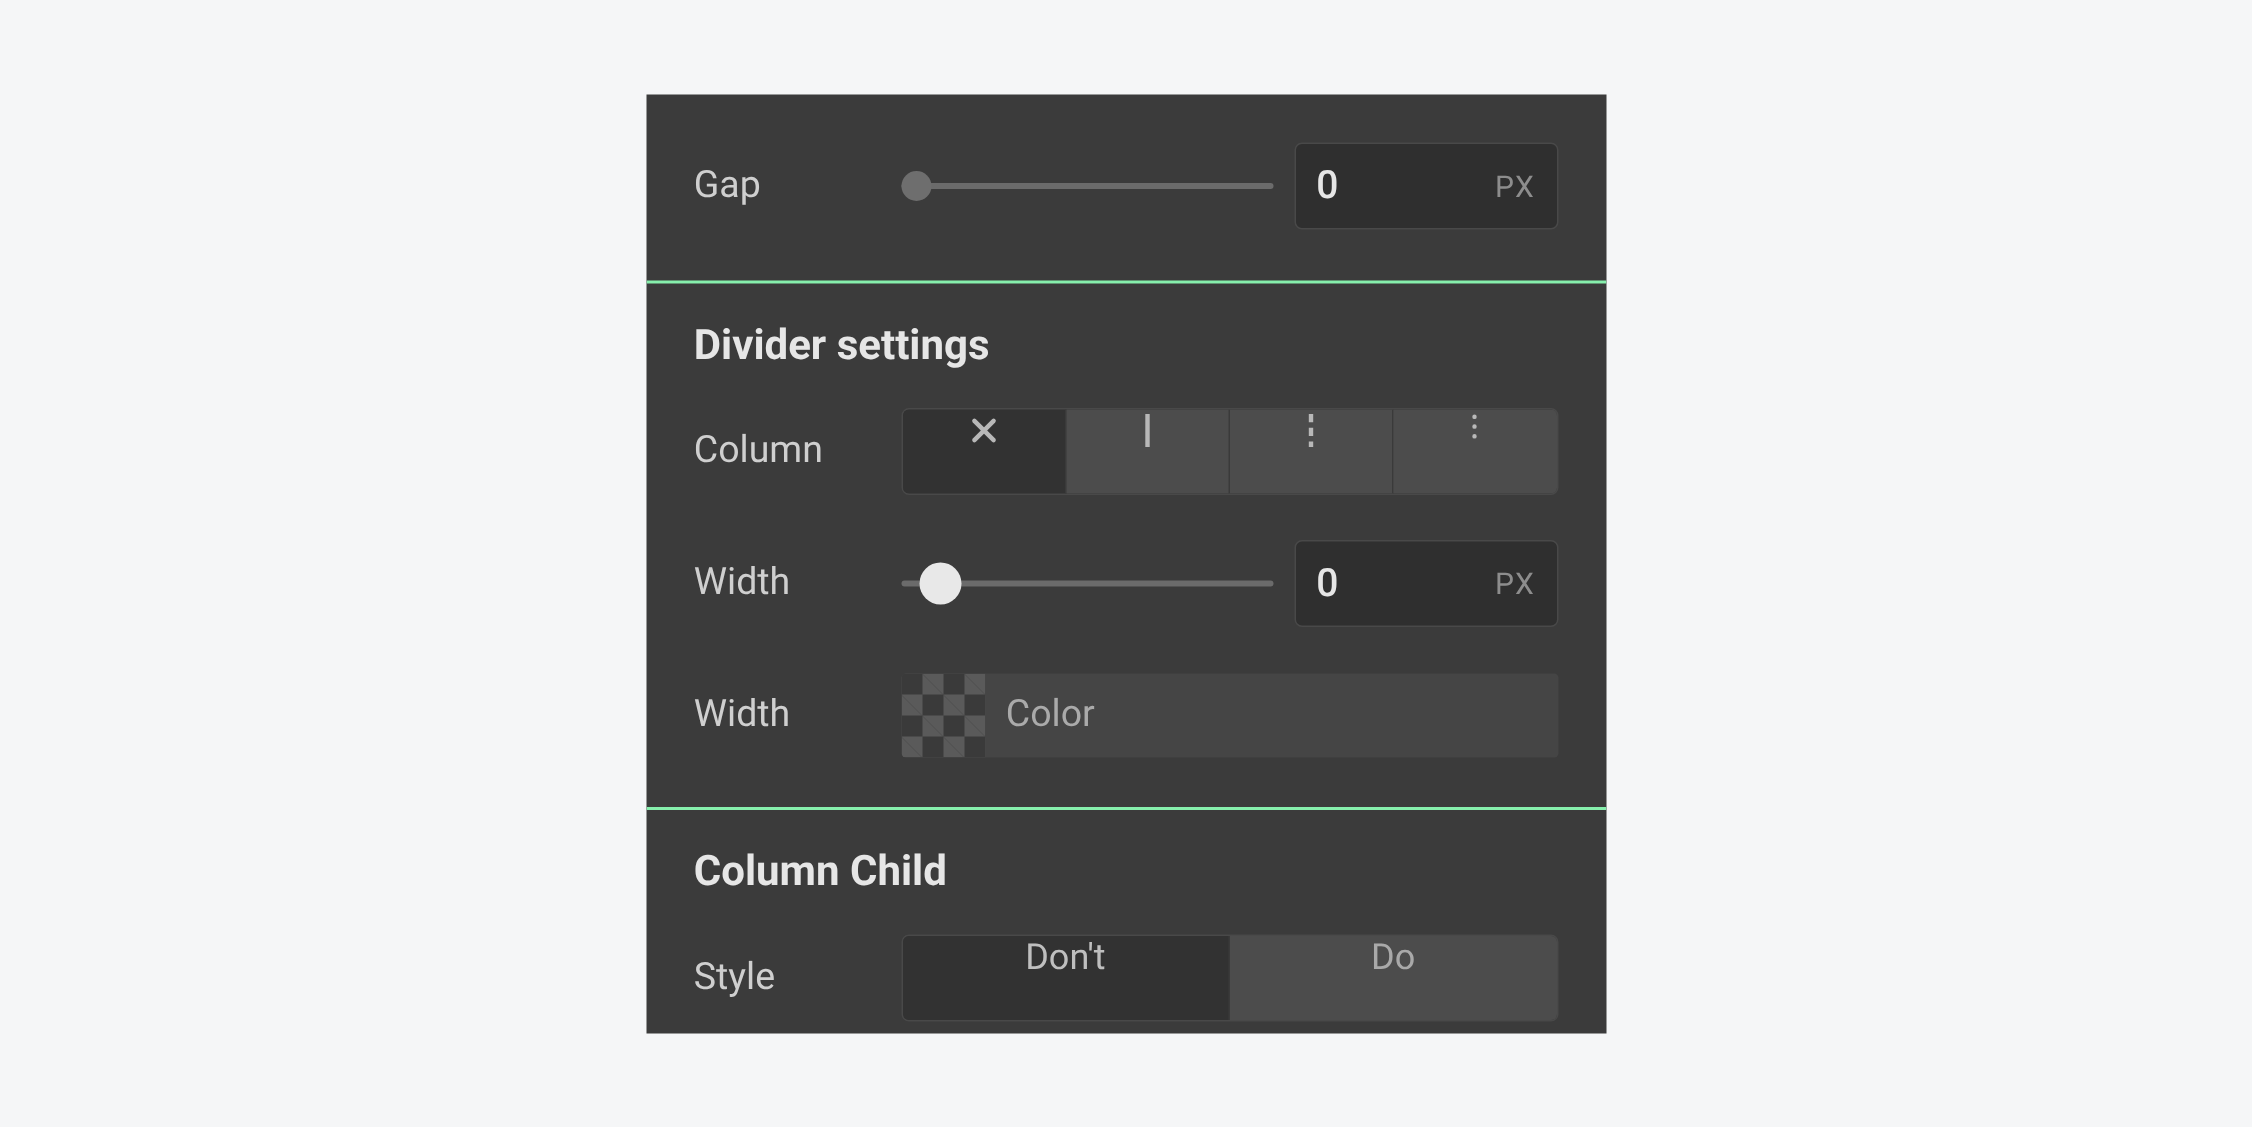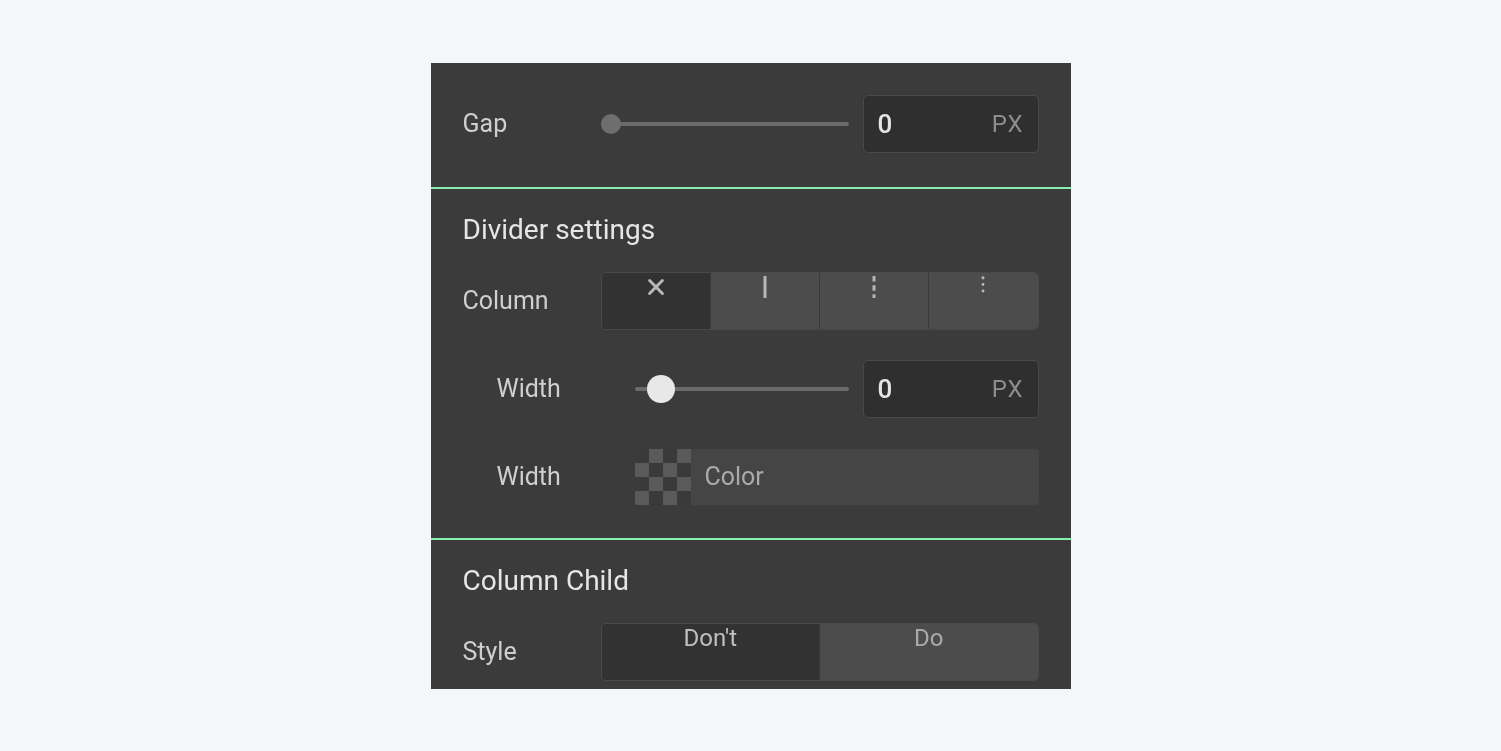--- a/index.html
+++ b/index.html
@@ -34,35 +34,34 @@
 
     .section:last-child {
       border-bottom: none;
     }
 
     .section-top {
       padding: 32px 32px 34px 32px;
     }
 
     .section-heading {
-      font-weight: 400;
+      font-weight: 700;
       font-size: 28px;
       color: #e6e6e6;
       margin-bottom: 26px;
     }
 
     .row {
       display: flex;
       align-items: center;
       min-height: 58px;
     }
 
     .row + .row {
       margin-top: 30px;
-      margin-left: 34px;
     }
 
     .row-label {
       width: 138px;
       flex: 0 0 138px;
       color: #cfcfcf;
       font-size: 25px;
     }
 
     .row-control {
@@ -134,21 +133,21 @@
     }
 
     .num-input .value {
       color: #e6e6e6;
       font-size: 26px;
       font-weight: 500;
     }
 
     .num-input .unit {
       color: #8d8d8d;
-      font-size: 24px;
+      font-size: 20px;
       letter-spacing: 1px;
       text-align: center;
     }
 
     
     .seg-group {
       flex: 1 1 auto;
       display: flex;
       border: 1px solid #494949;
       border-radius: 5px;

